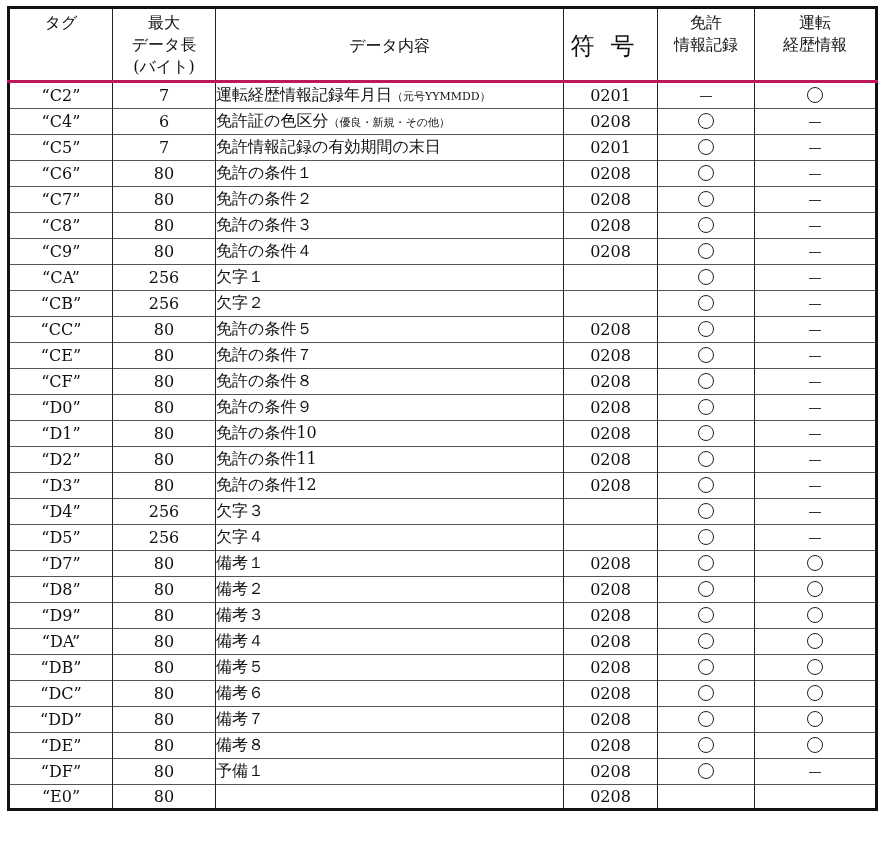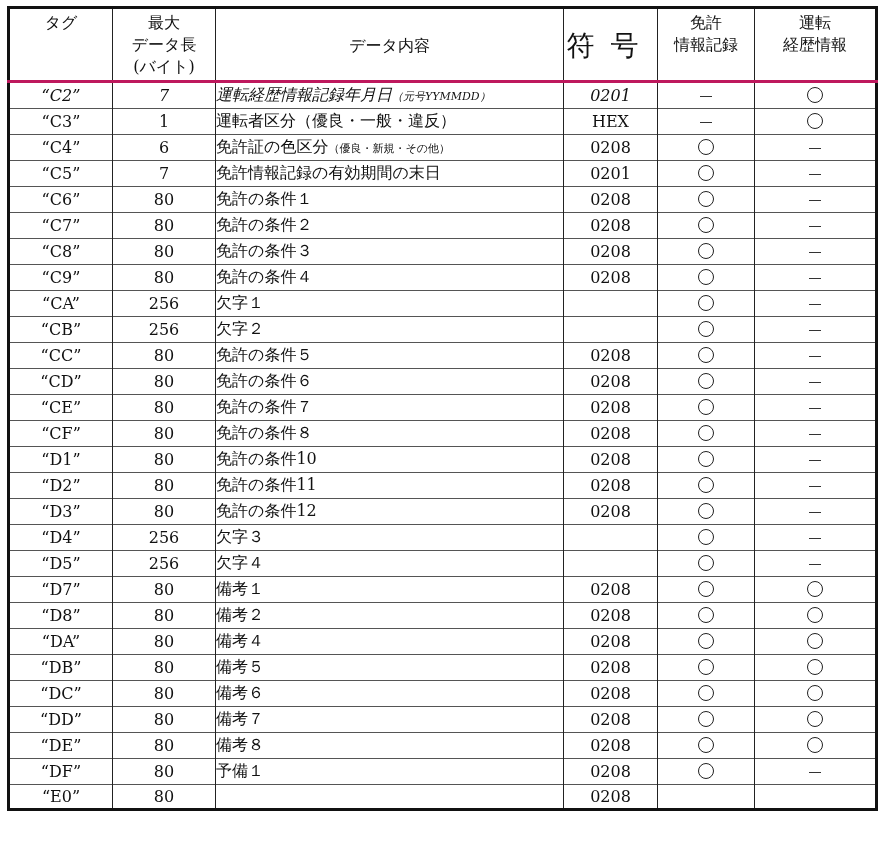--- a/index.html
+++ b/index.html
@@ -14,26 +14,26 @@
     table.spec th, table.spec td {
       border-left: 1px solid #222; border-right: 1px solid #222;
       padding: 0; font-weight: normal;
     }
     table.spec thead th {
       border-bottom: 3px solid #be185d;
       font-size: 16px; line-height: 22px; vertical-align: top; text-align: center;
       padding-top: 3px;
     }
     table.spec thead th.mid { vertical-align: middle; text-align: center; }
-    table.spec thead th.big { font-size: 28px; letter-spacing: 16px; vertical-align: middle; }
+    table.spec thead th.big { font-size: 24px; letter-spacing: 16px; vertical-align: middle; }
     table.spec tbody td {
       height: 23.3px; font-size: 16px; line-height: 23px; white-space: nowrap;
       border-top: 1px solid #555;
     }
-    table.spec tbody tr:first-child td { border-top: none; font-style: italic; }
+    table.spec tbody tr:first-child td { border-top: none; }
     td.c { text-align: center; }
     td.content { padding-left: 6px; text-align: left; margin-left: 36px; }
     td.code { text-align: center; font-size: 15px; }
     .small { font-size: 11px; }
     .circle { display: inline-block; width: 14px; height: 14px; border: 1px solid #222;
               border-radius: 50%; vertical-align: middle; margin-top: -3px; }
     .dash { display: inline-block; width: 12px; height: 1px; background: #333; vertical-align: middle; }
   </style>
 </head>
 <body>
@@ -70,28 +70,20 @@
   <tbody id="rows">
       <tr>
         <td class="c">“C2”</td>
         <td class="c">7</td>
         <td class="content"><span>運転経歴情報記録年月日</span><span class="small">（元号YYMMDD）</span></td>
         <td class="code">0201</td>
         <td class="c"><span class="dash"></span></td>
         <td class="c"><span class="circle"></span></td>
       </tr>
       <tr>
-        <td class="c">“C3”</td>
-        <td class="c">1</td>
-        <td class="content"><span>運転者区分（優良・一般・違反）</span><span class="small"></span></td>
-        <td class="code">HEX</td>
-        <td class="c"><span class="dash"></span></td>
-        <td class="c"><span class="circle"></span></td>
-      </tr>
-      <tr>
         <td class="c">“C4”</td>
         <td class="c">6</td>
         <td class="content"><span>免許証の色区分</span><span class="small">（優良・新規・その他）</span></td>
         <td class="code">0208</td>
         <td class="c"><span class="circle"></span></td>
         <td class="c"><span class="dash"></span></td>
       </tr>
       <tr>
         <td class="c">“C5”</td>
         <td class="c">7</td>
@@ -150,44 +142,44 @@
       </tr>
       <tr>
         <td class="c">“CC”</td>
         <td class="c">80</td>
         <td class="content"><span>免許の条件５</span><span class="small"></span></td>
         <td class="code">0208</td>
         <td class="c"><span class="circle"></span></td>
         <td class="c"><span class="dash"></span></td>
       </tr>
       <tr>
-        <td class="c">“CD”</td>
-        <td class="c">80</td>
-        <td class="content"><span>免許の条件６</span><span class="small"></span></td>
-        <td class="code">0208</td>
-        <td class="c"><span class="circle"></span></td>
-        <td class="c"><span class="dash"></span></td>
-      </tr>
-      <tr>
         <td class="c">“CE”</td>
         <td class="c">80</td>
         <td class="content"><span>免許の条件７</span><span class="small"></span></td>
         <td class="code">0208</td>
         <td class="c"><span class="circle"></span></td>
         <td class="c"><span class="dash"></span></td>
       </tr>
       <tr>
         <td class="c">“CF”</td>
         <td class="c">80</td>
         <td class="content"><span>免許の条件８</span><span class="small"></span></td>
         <td class="code">0208</td>
         <td class="c"><span class="circle"></span></td>
         <td class="c"><span class="dash"></span></td>
       </tr>
       <tr>
+        <td class="c">“D0”</td>
+        <td class="c">80</td>
+        <td class="content"><span>免許の条件９</span><span class="small"></span></td>
+        <td class="code">0208</td>
+        <td class="c"><span class="circle"></span></td>
+        <td class="c"><span class="dash"></span></td>
+      </tr>
+      <tr>
         <td class="c">“D1”</td>
         <td class="c">80</td>
         <td class="content"><span>免許の条件10</span><span class="small"></span></td>
         <td class="code">0208</td>
         <td class="c"><span class="circle"></span></td>
         <td class="c"><span class="dash"></span></td>
       </tr>
       <tr>
         <td class="c">“D2”</td>
         <td class="c">80</td>
@@ -225,20 +217,28 @@
         <td class="c">80</td>
         <td class="content"><span>備考１</span><span class="small"></span></td>
         <td class="code">0208</td>
         <td class="c"><span class="circle"></span></td>
         <td class="c"><span class="circle"></span></td>
       </tr>
       <tr>
         <td class="c">“D8”</td>
         <td class="c">80</td>
         <td class="content"><span>備考２</span><span class="small"></span></td>
+        <td class="code">0208</td>
+        <td class="c"><span class="circle"></span></td>
+        <td class="c"><span class="circle"></span></td>
+      </tr>
+      <tr>
+        <td class="c">“D9”</td>
+        <td class="c">80</td>
+        <td class="content"><span>備考３</span><span class="small"></span></td>
         <td class="code">0208</td>
         <td class="c"><span class="circle"></span></td>
         <td class="c"><span class="circle"></span></td>
       </tr>
       <tr>
         <td class="c">“DA”</td>
         <td class="c">80</td>
         <td class="content"><span>備考４</span><span class="small"></span></td>
         <td class="code">0208</td>
         <td class="c"><span class="circle"></span></td>

